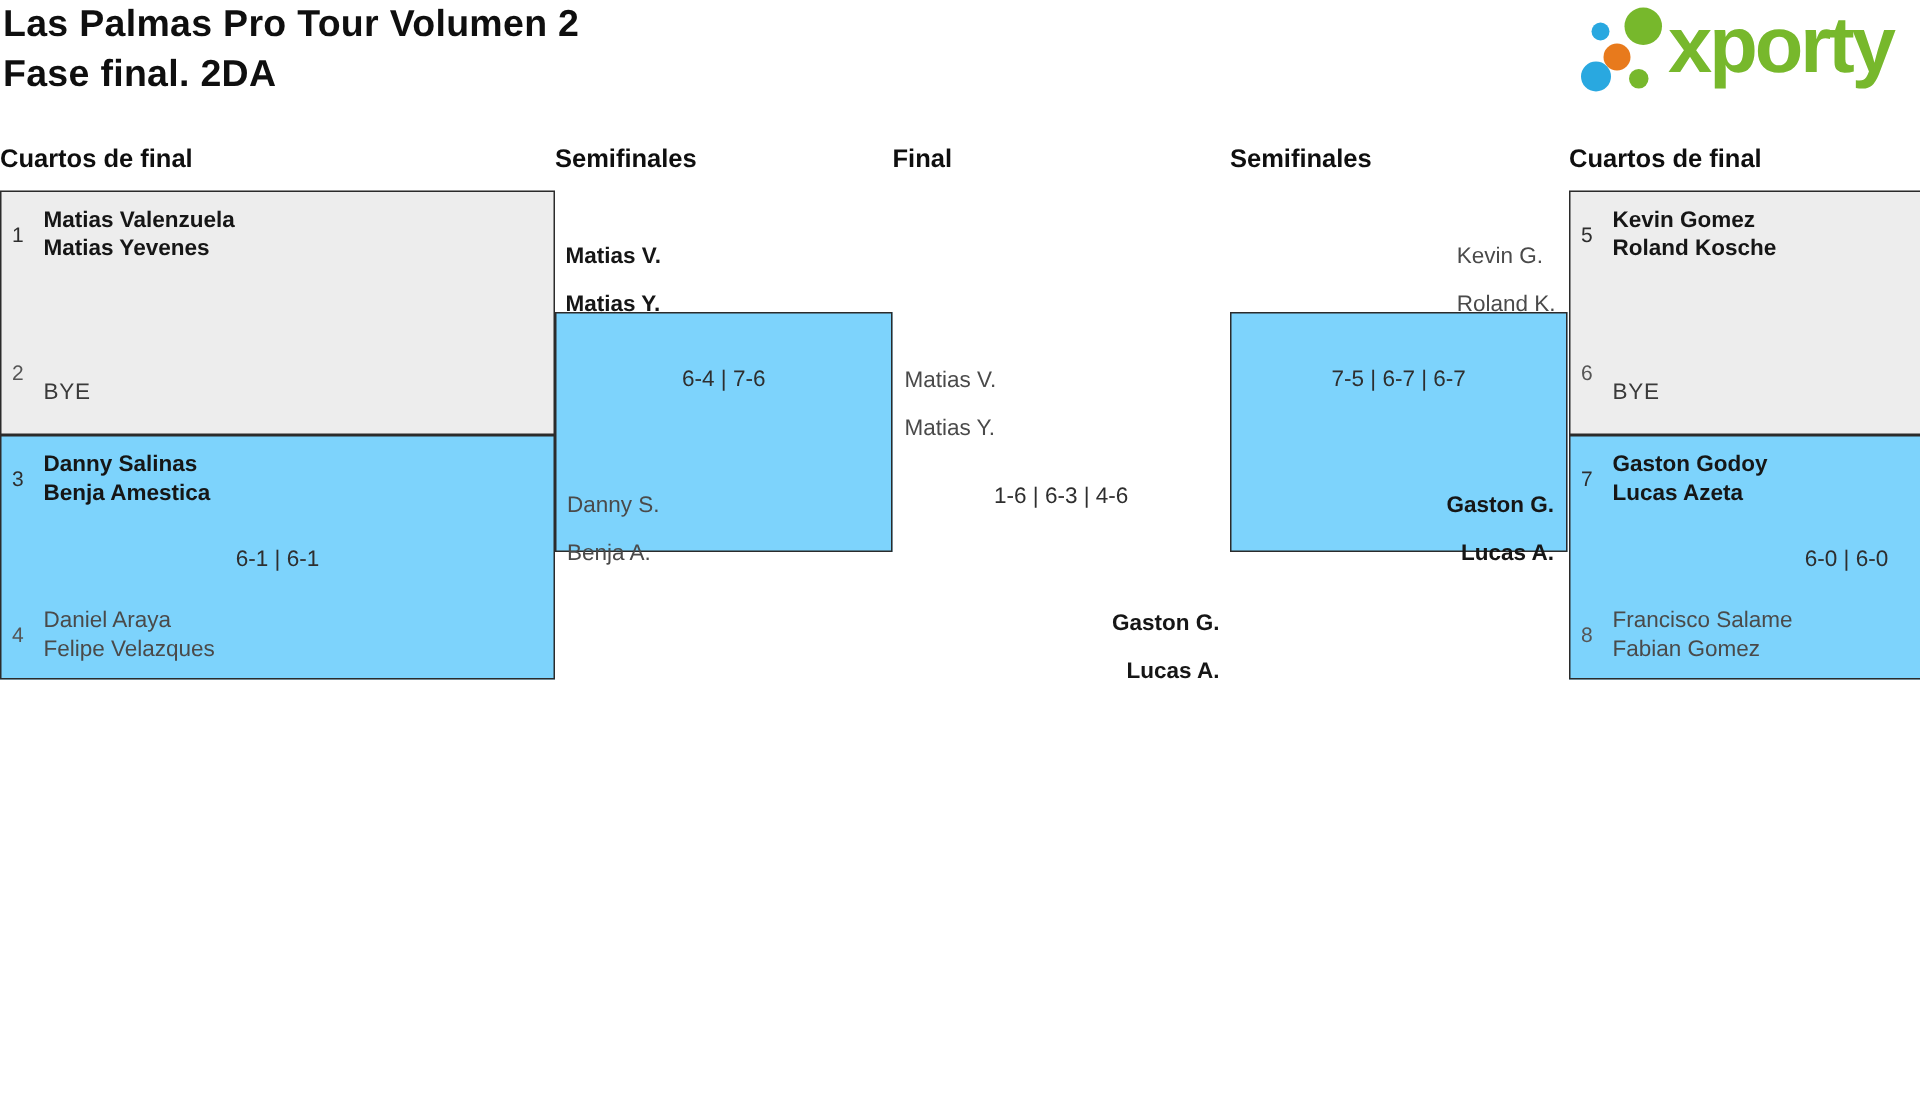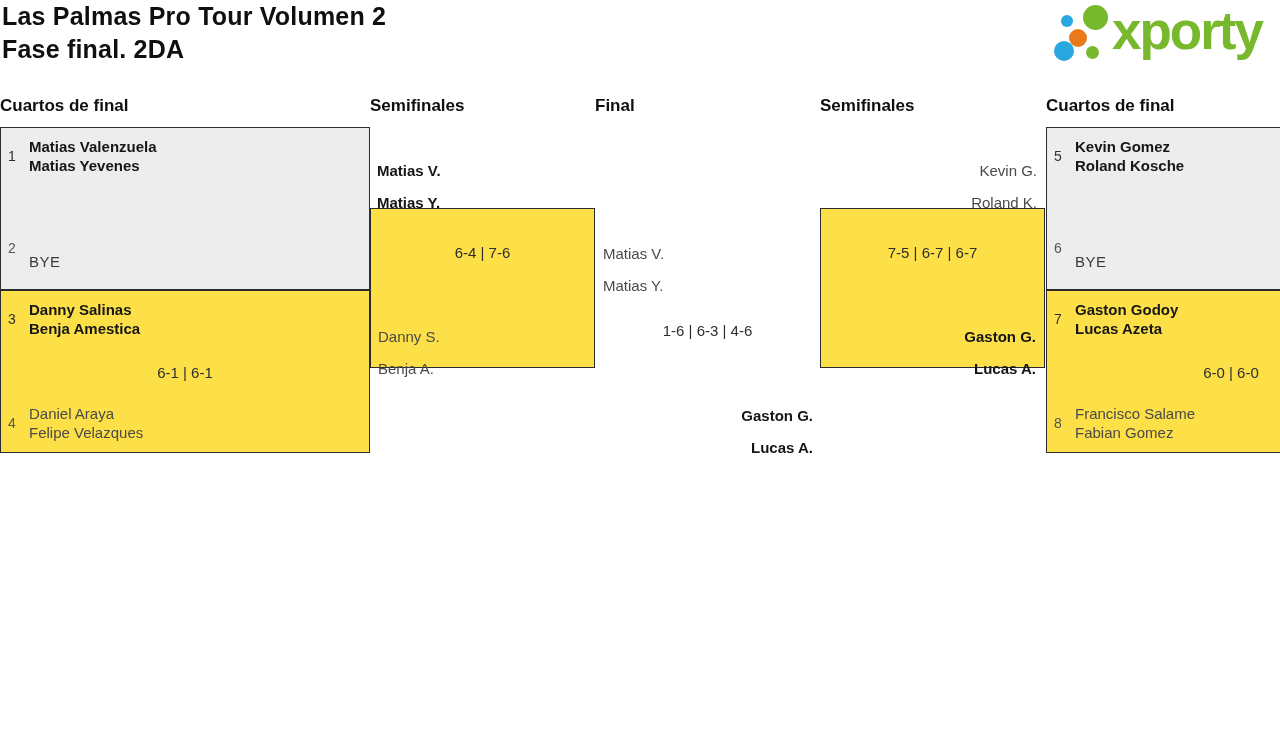--- a/index.html
+++ b/index.html
@@ -21,21 +21,21 @@
 
   
   .col-header { position:absolute; top:96px; font-size:17px; font-weight:700; color:#0f0f0f; text-align:left; }
   .h-qf-left  { left:0;      width:370px; }
   .h-sf-left  { left:370px;  width:225px; }
   .h-final    { left:595px;  width:225px; }
   .h-sf-right { left:820px;  width:225px; }
   .h-qf-right { left:1046px; width:370px; }
 
   
-  .box { position:absolute; border:1px solid #2b2b2b; background:#fde047; }
+  .box { position:absolute; border:1px solid #2b2b2b; background:#7dd3fc; }
   .box.gray { background:#ededed; }
   .qf-left-1  { left:0;      top:127px; width:370px; height:163px; }
   .qf-left-2  { left:0;      top:290px; width:370px; height:163px; }
   .sf-left-box  { left:370px; top:208px; width:225px; height:160px; }
   .sf-right-box { left:820px; top:208px; width:225px; height:160px; }
   .qf-right-1 { left:1046px; top:127px; width:370px; height:163px; }
   .qf-right-2 { left:1046px; top:290px; width:370px; height:163px; }
 
   
   .team-row { position:absolute; left:7px; display:flex; align-items:center; }
@@ -53,21 +53,21 @@
   .score { position:absolute; left:0; right:0; text-align:center; font-size:15px; color:#2e2e2e; }
   .score.qf-score { top:73px; }
   .score.sf-score { top:35px; }
 
   
   .float-team { position:absolute; }
   .float-team .name-line { font-size:15px; line-height:19px;margin-top:13px; }
   .float-team.winner-style .name-line { font-weight:700; color:#161616; }
   .float-team.loser-style  .name-line { color:#4a4a4a; }
   .sf-left-winner  { left:377px; top:148px; text-align:left; }
-  .sf-right-feeder { right:243px; top:148px; text-align:right; }
+  .sf-right-feeder { right:243px; top:148px; }
   .sf-left-loser   { left:7px; top:105px; position:absolute; }
   .sf-right-winner { right:8px; top:105px; position:absolute; text-align:right; }
   .final-team-a { left:603px; top:231px; text-align:left; }
   .final-score  { position:absolute; left:595px; width:225px; top:322px; text-align:center; font-size:15px; color:#2e2e2e; }
   .final-winner { right:467px; top:393px; text-align:right; }
 </style>
 </head>
 <body>
 
 <div class="page">

